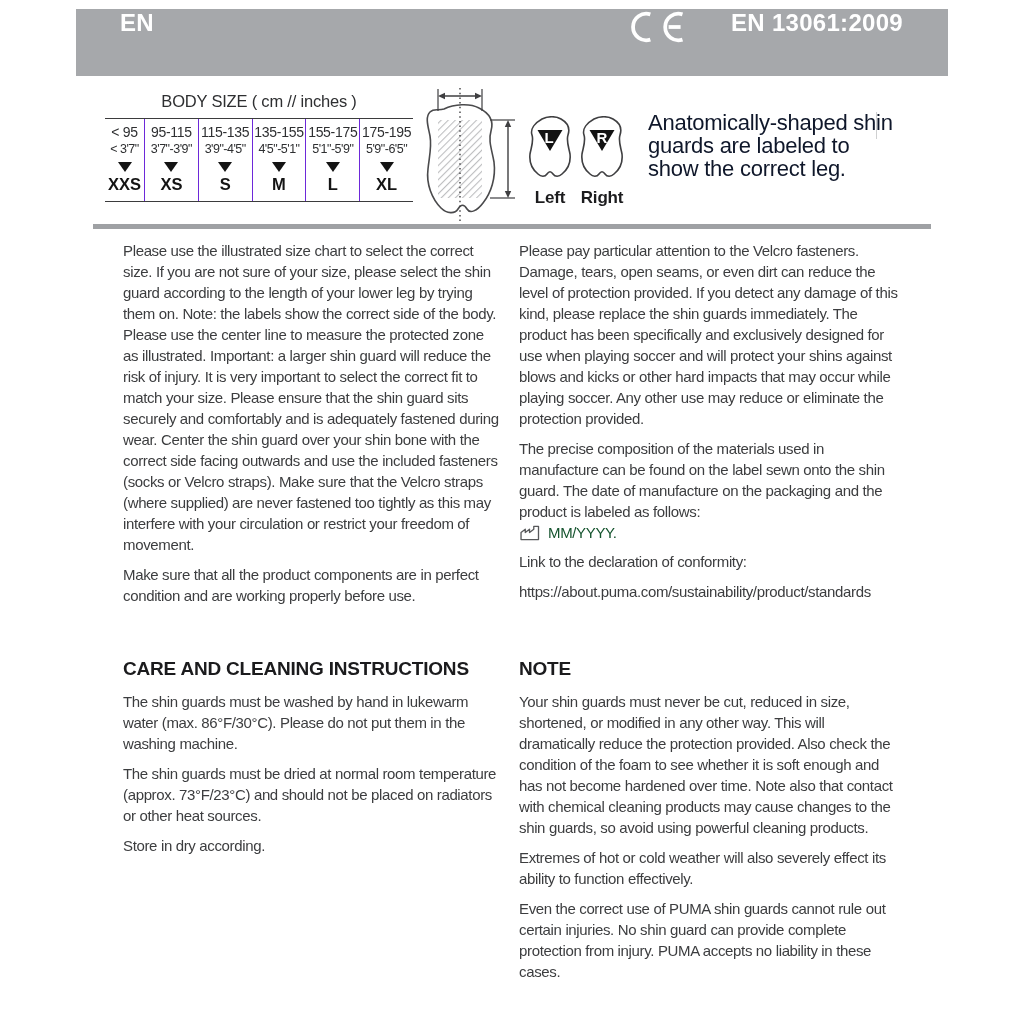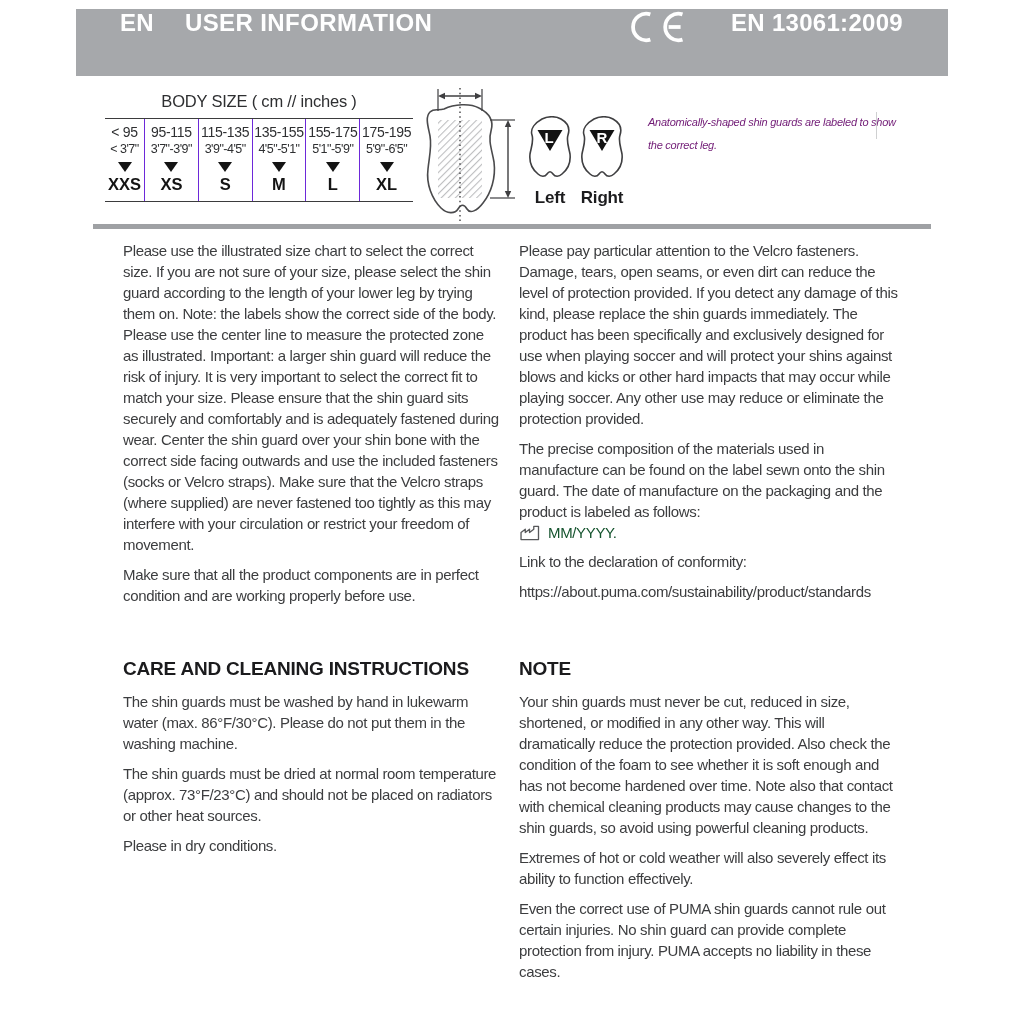--- a/index.html
+++ b/index.html
@@ -29,22 +29,22 @@
   .tri{width:0;height:0;border-left:7px solid transparent;border-right:7px solid transparent;
        border-top:10px solid #141414;margin:6px auto 3px;}
   .sz{font-size:16.5px;font-weight:bold;color:#141414;}
   
   .guard-diagram{position:absolute;left:420px;top:84px;width:102px;height:140px;}
   .lr-guard{position:absolute;top:116px;width:52px;text-align:center;}
   .lr-guard.left{left:524px;}
   .lr-guard.right{left:576px;}
   .lr-guard svg{width:46px;height:62px;}
   .lr-label{font-size:17px;font-weight:bold;color:#1c1c1e;margin-top:6px;letter-spacing:-0.2px;}
-  .caption{position:absolute;left:648px;top:111px;width:254px;font-size:11px;line-height:23px;
-           color:#701a75;letter-spacing:-0.25px;font-style:italic;}
+  .caption{position:absolute;left:648px;top:111px;width:254px;font-size:22px;line-height:23px;
+           color:#0f172a;letter-spacing:-0.25px;}
   .caption-rule{position:absolute;left:876px;top:112px;width:1px;height:27px;background:#cfd0d1;}
   
   .divider{position:absolute;left:93px;top:224px;width:838px;height:5px;background:#9fa1a4;}
   
   .bodytext p{margin:0 0 9px;font-size:15px;line-height:21px;letter-spacing:-0.35px;color:#3c3d3f;}
   .col-left{position:absolute;left:123px;top:240px;width:379px;}
   .col-right{position:absolute;left:519px;top:240px;width:379px;}
   .col-right p.tight{margin-bottom:2px;}
   .date-line{display:flex;align-items:center;gap:7px;margin:0 0 10px;font-size:15px;
              letter-spacing:-0.35px;color:#14532d;}
@@ -55,21 +55,20 @@
   .note{position:absolute;left:519px;top:658px;width:382px;}
   .sec-heading{font-size:19px;font-weight:bold;color:#1b1b1d;margin:0 0 11px;letter-spacing:-0.2px;}
 </style>
 </head>
 <body>
 
 <div class="page">
 
   <header class="topbar">
     <span class="lang">EN</span>
-    <span class="title">USER INFORMATION</span>
     <svg class="ce" viewBox="0 0 92 52">
       <path d="M 37 6 A 21 21 0 1 0 37 46" fill="none" stroke="#fff" stroke-width="6"></path>
       <path d="M 88 6 A 21 21 0 1 0 88 46" fill="none" stroke="#fff" stroke-width="6"></path>
       <line x1="66" y1="26" x2="85" y2="26" stroke="#fff" stroke-width="6"></line>
     </svg>
     <span class="standard">EN 13061:2009</span>
   </header>
 
   <section class="size-chart">
     <div class="chart-title">BODY SIZE ( cm // inches )</div>
@@ -175,21 +174,21 @@
       <span>MM/YYYY.</span>
     </div>
     <p>Link to the declaration of conformity:</p>
     <p class="url">https://about.puma.com/sustainability/product/standards</p>
   </div>
 
   <section class="care bodytext">
     <h2 class="sec-heading">CARE AND CLEANING INSTRUCTIONS</h2>
     <p>The shin guards must be washed by hand in lukewarm water (max. 86°F/30°C). Please do not put them in the washing machine.</p>
     <p>The shin guards must be dried at normal room temperature (approx. 73°F/23°C) and should not be placed on radiators or other heat sources.</p>
-    <p>Please in dry conditions.</p>
+    <p>Store in dry according.</p>
   </section>
 
   <section class="note bodytext">
     <h2 class="sec-heading">NOTE</h2>
     <p>Your shin guards must never be cut, reduced in size, shortened, or modified in any other way. This will dramatically reduce the protection provided. Also check the condition of the foam to see whether it is soft enough and has not become hardened over time. Note also that contact with chemical cleaning products may cause changes to the shin guards, so avoid using powerful cleaning products.</p>
     <p>Extremes of hot or cold weather will also severely effect its ability to function effectively.</p>
     <p>Even the correct use of PUMA shin guards cannot rule out certain injuries. No shin guard can provide complete protection from injury. PUMA accepts no liability in these cases.</p>
   </section>
 
 </div>

